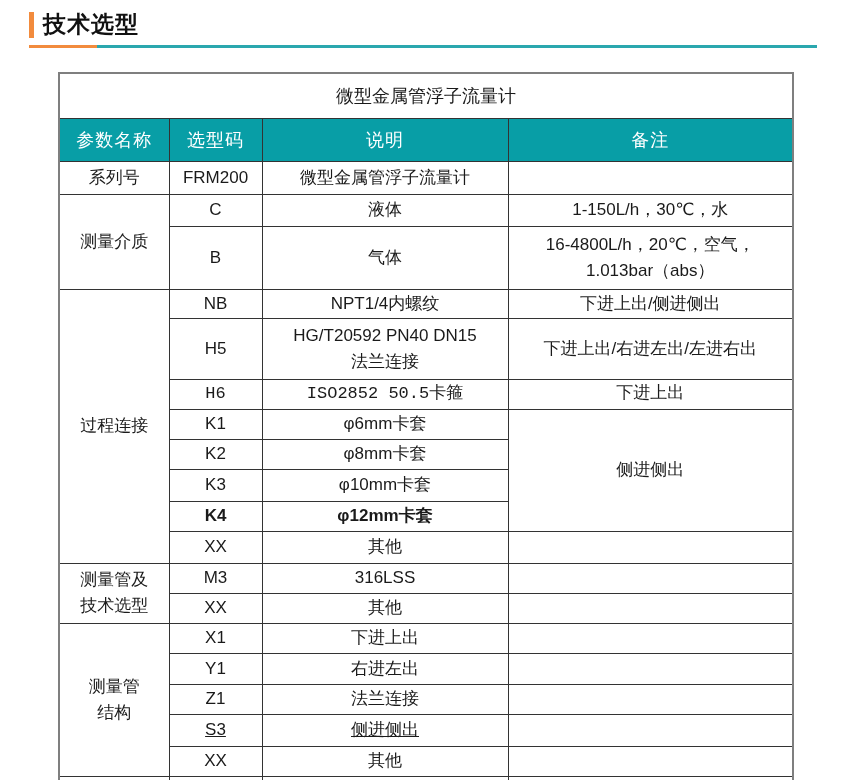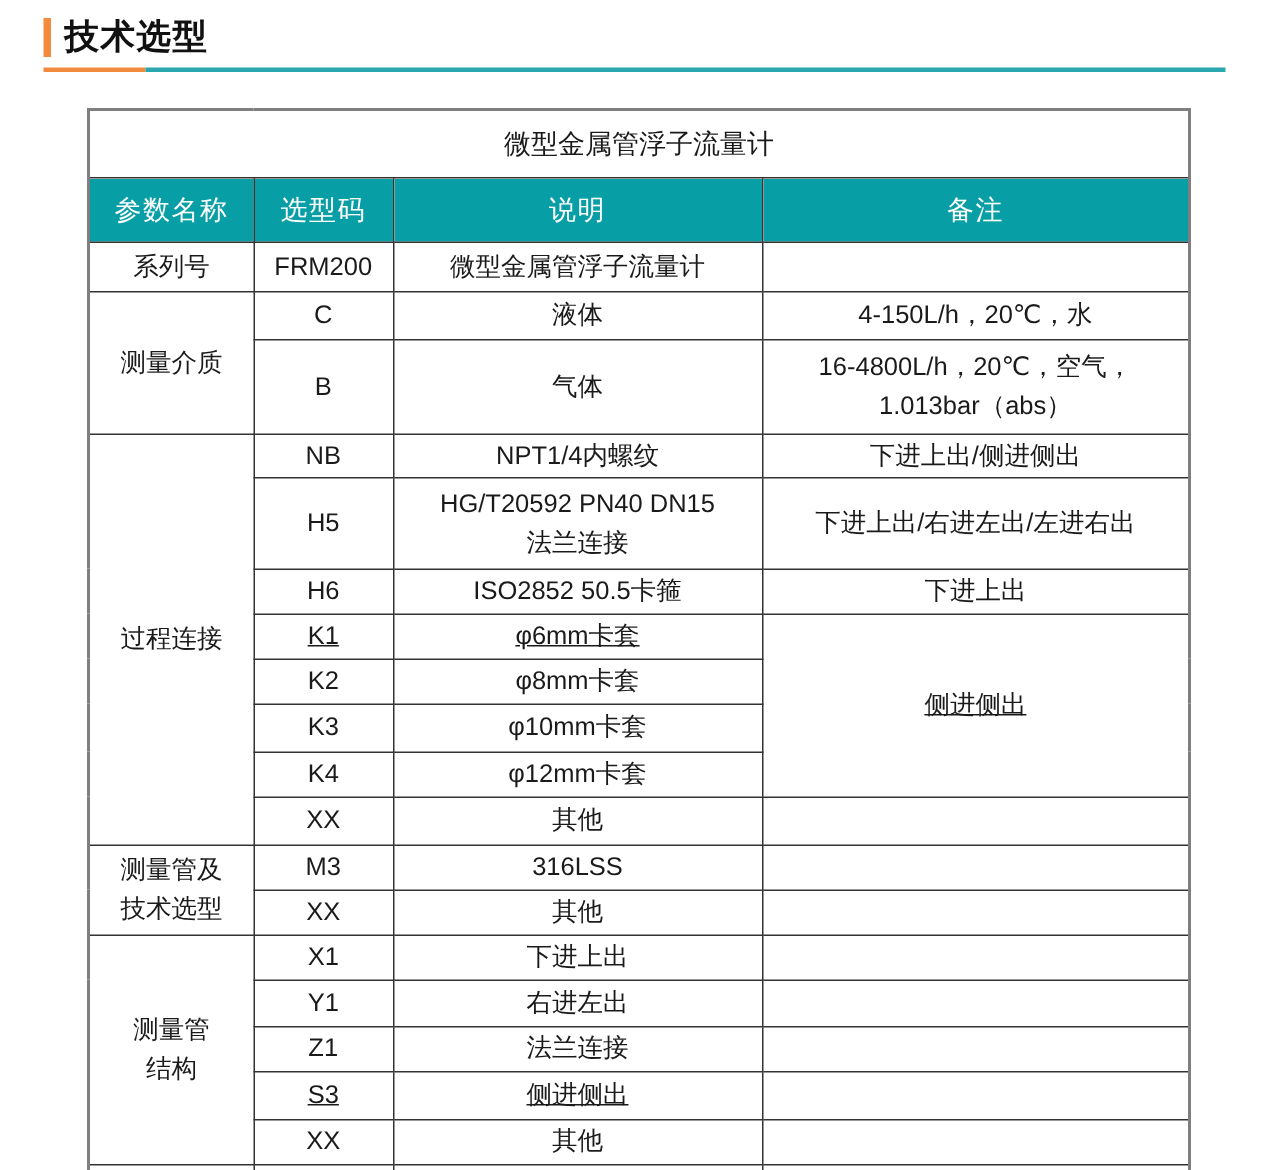--- a/index.html
+++ b/index.html
@@ -121,21 +121,21 @@
           <td rowspan="2">
             <div>测量介质</div>
           </td>
           <td>
             <div>C</div>
           </td>
           <td>
             <div>液体</div>
           </td>
           <td>
-            <div>4-150L/h，20℃，水</div>
+            <div>1-150L/h，30℃，水</div>
           </td>
         </tr>
         <tr style="height: 63px;">
           <td>
             <div>B</div>
           </td>
           <td>
             <div>气体</div>
           </td>
           <td>
@@ -162,32 +162,32 @@
             <div>H5</div>
           </td>
           <td>
             <div>HG/T20592 PN40 DN15</div>
             <div>法兰连接</div>
           </td>
           <td>
             <div>下进上出/右进左出/左进右出</div>
           </td>
         </tr>
+        <tr style="height: 30px; font-family: Liberation Mono, monospace;">
+          <td>
+            <div>H6</div>
+          </td>
+          <td>
+            <div>ISO2852 50.5卡箍</div>
+          </td>
+          <td>
+            <div>下进上出</div>
+          </td>
+        </tr>
         <tr style="height: 30px;">
-          <td>
-            <div>H6</div>
-          </td>
-          <td>
-            <div>ISO2852 50.5卡箍</div>
-          </td>
-          <td>
-            <div>下进上出</div>
-          </td>
-        </tr>
-        <tr style="height: 30px; text-decoration: underline;">
           <td>
             <div>K1</div>
           </td>
           <td>
             <div>φ6mm卡套</div>
           </td>
           <td rowspan="4">
             <div>侧进侧出</div>
           </td>
         </tr>
@@ -200,21 +200,21 @@
           </td>
         </tr>
         <tr style="height: 32px;">
           <td>
             <div>K3</div>
           </td>
           <td>
             <div>φ10mm卡套</div>
           </td>
         </tr>
-        <tr style="height: 30px;">
+        <tr style="height: 30px; font-weight: bold;">
           <td>
             <div>K4</div>
           </td>
           <td>
             <div>φ12mm卡套</div>
           </td>
         </tr>
         <tr style="height: 32px;">
           <td>
             <div>XX</div>

